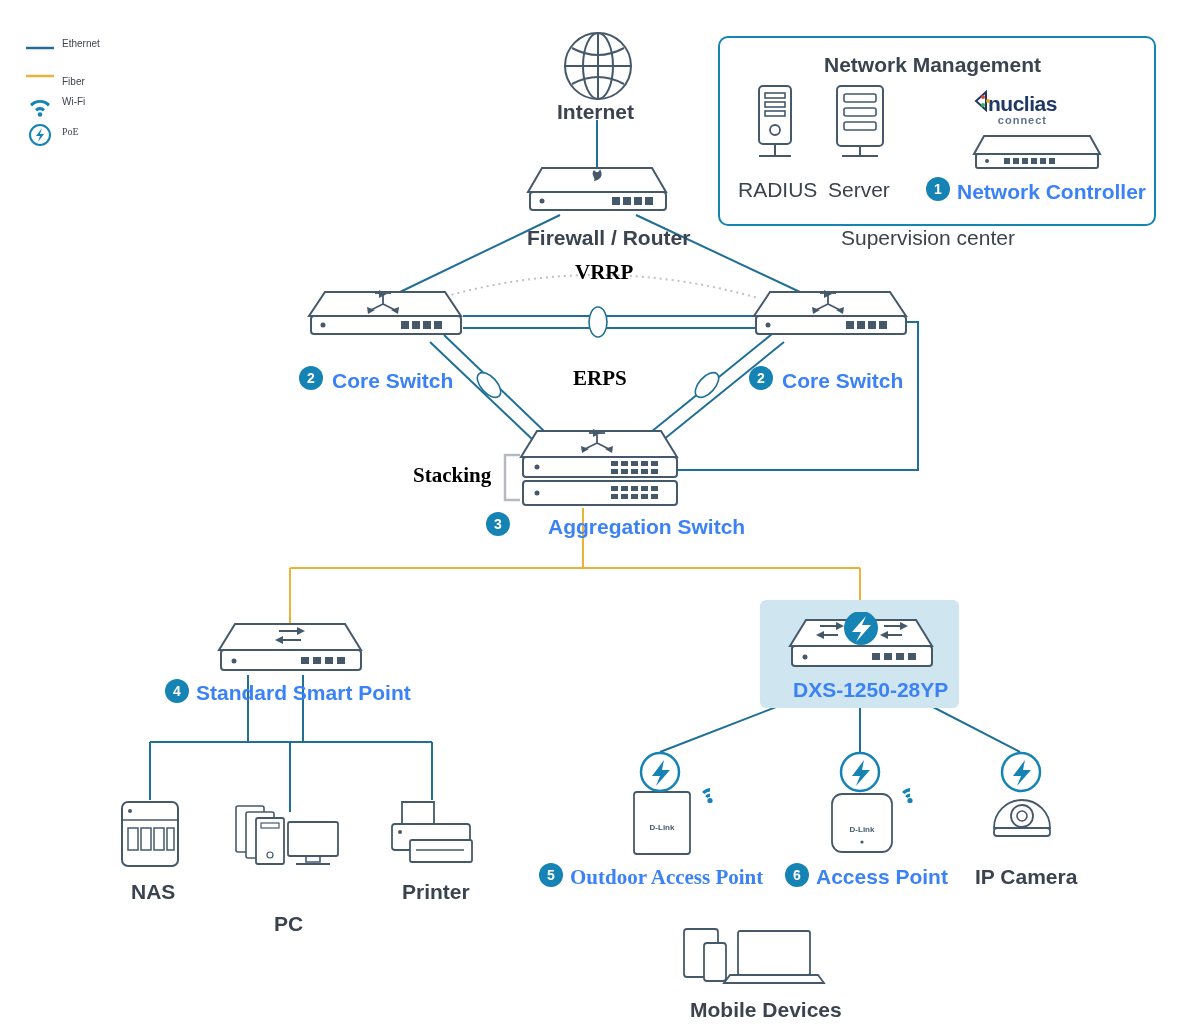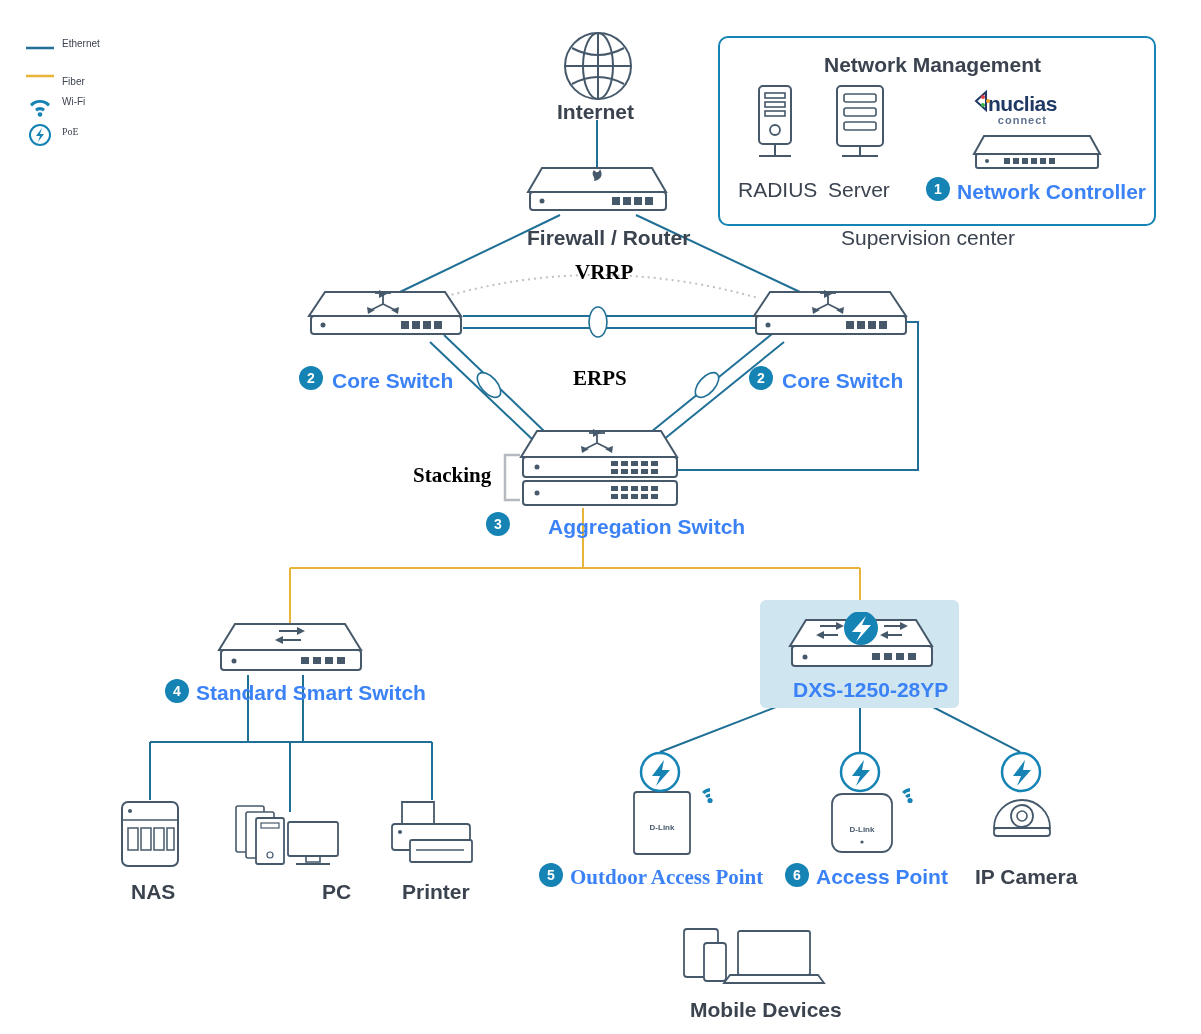--- a/index.html
+++ b/index.html
@@ -268,21 +268,21 @@
       <rect x="122" y="39" width="8" height="7"></rect>
   </g>
   <g stroke="#46596b" stroke-width="2" fill="none">
     <path d="M64 13 L86 13"></path>
       <path d="M86 22 L64 22"></path>
   </g>
   <path d="M82 9 L90 13 L82 17 Z" fill="#46596b"></path>
   <path d="M68 18 L60 22 L68 26 Z" fill="#46596b"></path>
 </svg>
 <div class="badge" style="left:165px;top:679px;">4</div>
-<div class="lbl b blue" style="left:196px;top:681px;">Standard Smart Switch</div>
+<div class="lbl b blue" style="left:196px;top:681px;">Standard Smart Point</div>
 
 <div class="hl-box" style="left:760px;top:600px;width:199px;height:108px;"></div>
 <svg class="abs" style="left:786px;top:612px;" width="152" height="60">
   <path d="M20 8 L130 8 L146 34 L4 34 Z" fill="#fff" stroke="#46596b" stroke-width="2"></path>
   <rect x="6" y="34" width="140" height="20" rx="3" fill="#fff" stroke="#46596b" stroke-width="2"></rect>
   <circle cx="19" cy="45" r="2.5" fill="#46596b"></circle>
   <g fill="#46596b">
     <rect x="86" y="41" width="8" height="7"></rect>
       <rect x="98" y="41" width="8" height="7"></rect>
     <rect x="110" y="41" width="8" height="7"></rect>
@@ -317,21 +317,21 @@
 <svg class="abs" style="left:232px;top:800px;" width="116" height="72">
   <rect x="4" y="6" width="28" height="46" rx="2" fill="#fff" stroke="#46596b" stroke-width="1.6"></rect>
   <rect x="14" y="12" width="28" height="46" rx="2" fill="#fff" stroke="#46596b" stroke-width="1.6"></rect>
   <rect x="24" y="18" width="28" height="46" rx="2" fill="#fff" stroke="#46596b" stroke-width="1.8"></rect>
   <rect x="29" y="23" width="18" height="5" fill="none" stroke="#46596b" stroke-width="1.2"></rect>
   <circle cx="38" cy="55" r="3" fill="none" stroke="#46596b" stroke-width="1.2"></circle>
   <rect x="56" y="22" width="50" height="34" rx="2" fill="#fff" stroke="#46596b" stroke-width="1.8"></rect>
   <path d="M74 56 L74 62 L88 62 L88 56" fill="none" stroke="#46596b" stroke-width="1.6"></path>
   <line x1="64" y1="64" x2="98" y2="64" stroke="#46596b" stroke-width="1.8"></line>
 </svg>
-<div class="lbl b" style="left:274px;top:880px;margin-left:48px;">PC</div>
+<div class="lbl b" style="left:274px;top:912px;">PC</div>
 
 <svg class="abs" style="left:388px;top:798px;" width="94" height="72">
   <path d="M14 4 L46 4 L46 26 L14 26 Z" fill="#fff" stroke="#46596b" stroke-width="1.8"></path>
   <rect x="4" y="26" width="78" height="26" rx="3" fill="#fff" stroke="#46596b" stroke-width="1.8"></rect>
   <rect x="22" y="42" width="62" height="22" rx="2" fill="#fff" stroke="#46596b" stroke-width="1.8"></rect>
   <line x1="28" y1="52" x2="76" y2="52" stroke="#46596b" stroke-width="1.4"></line>
   <circle cx="12" cy="34" r="2" fill="#46596b"></circle>
 </svg>
 <div class="lbl b" style="left:402px;top:880px;">Printer</div>
 

